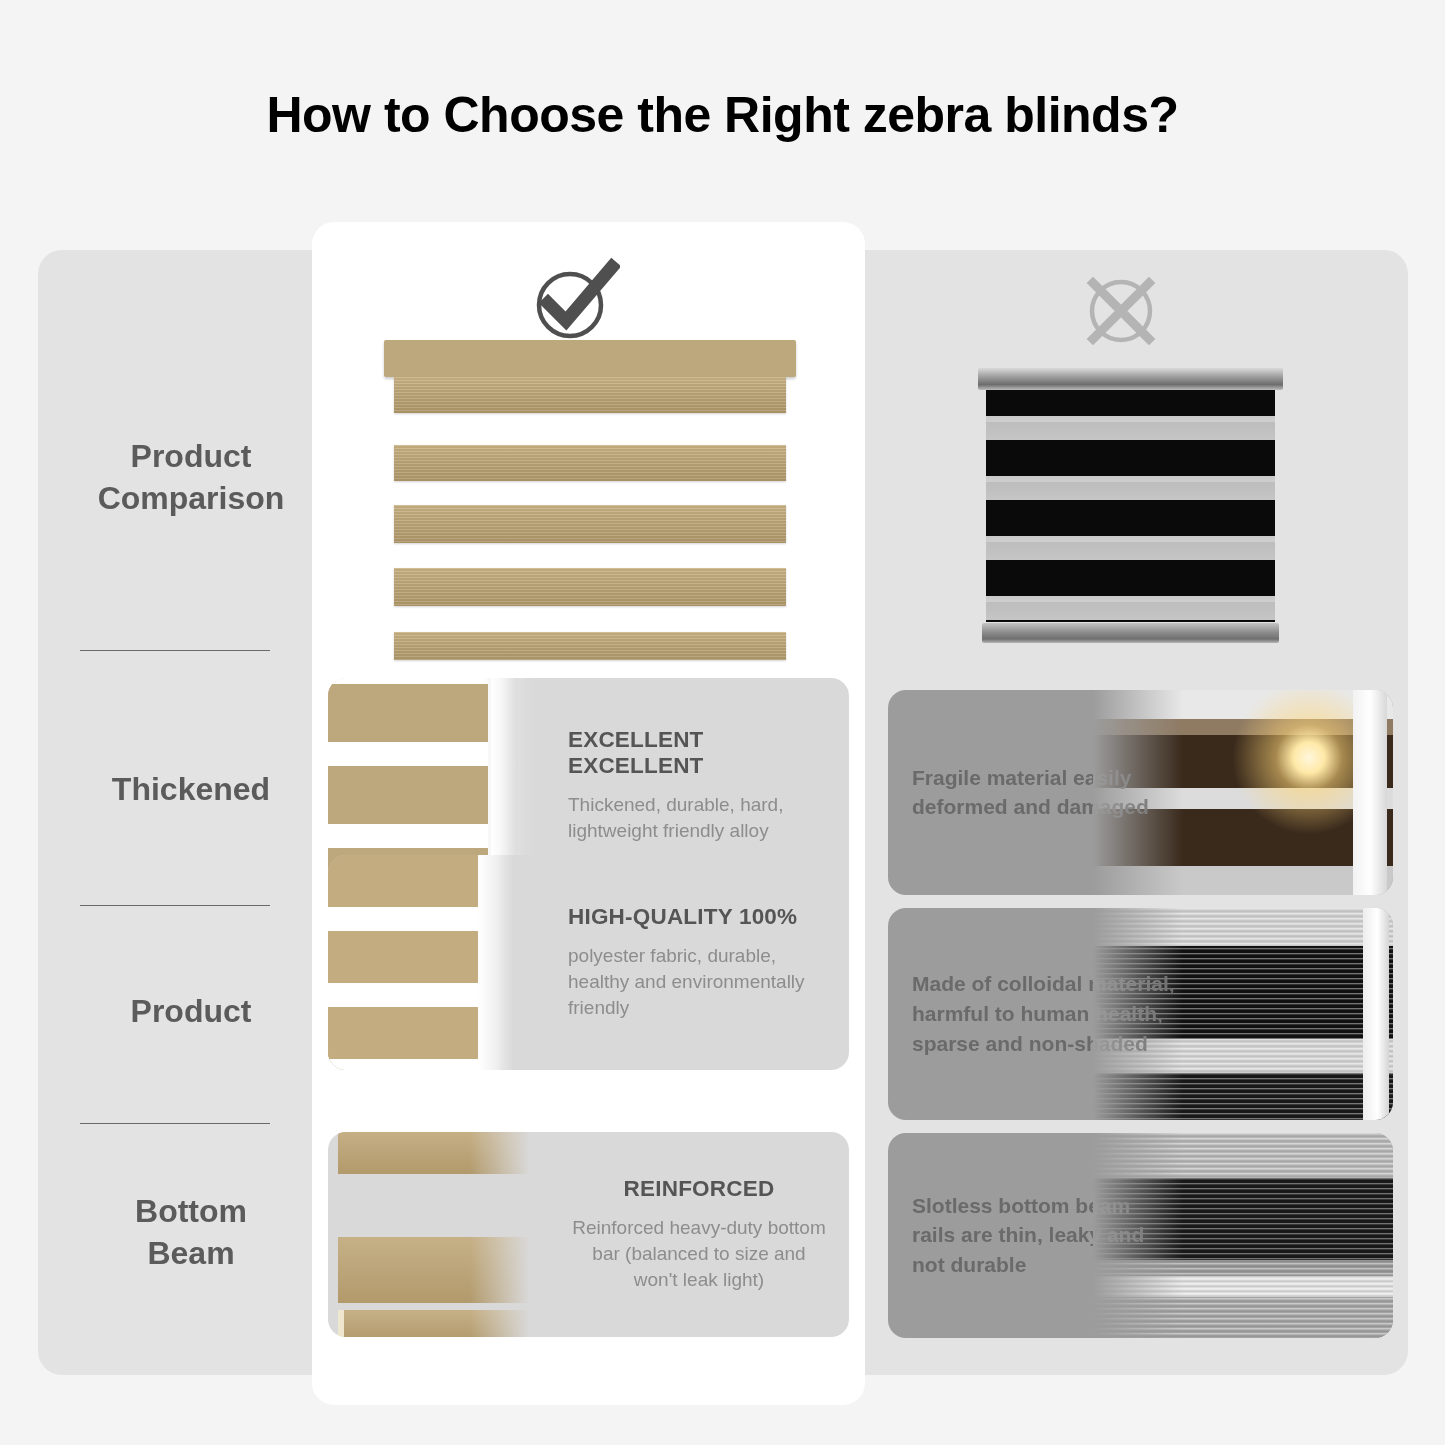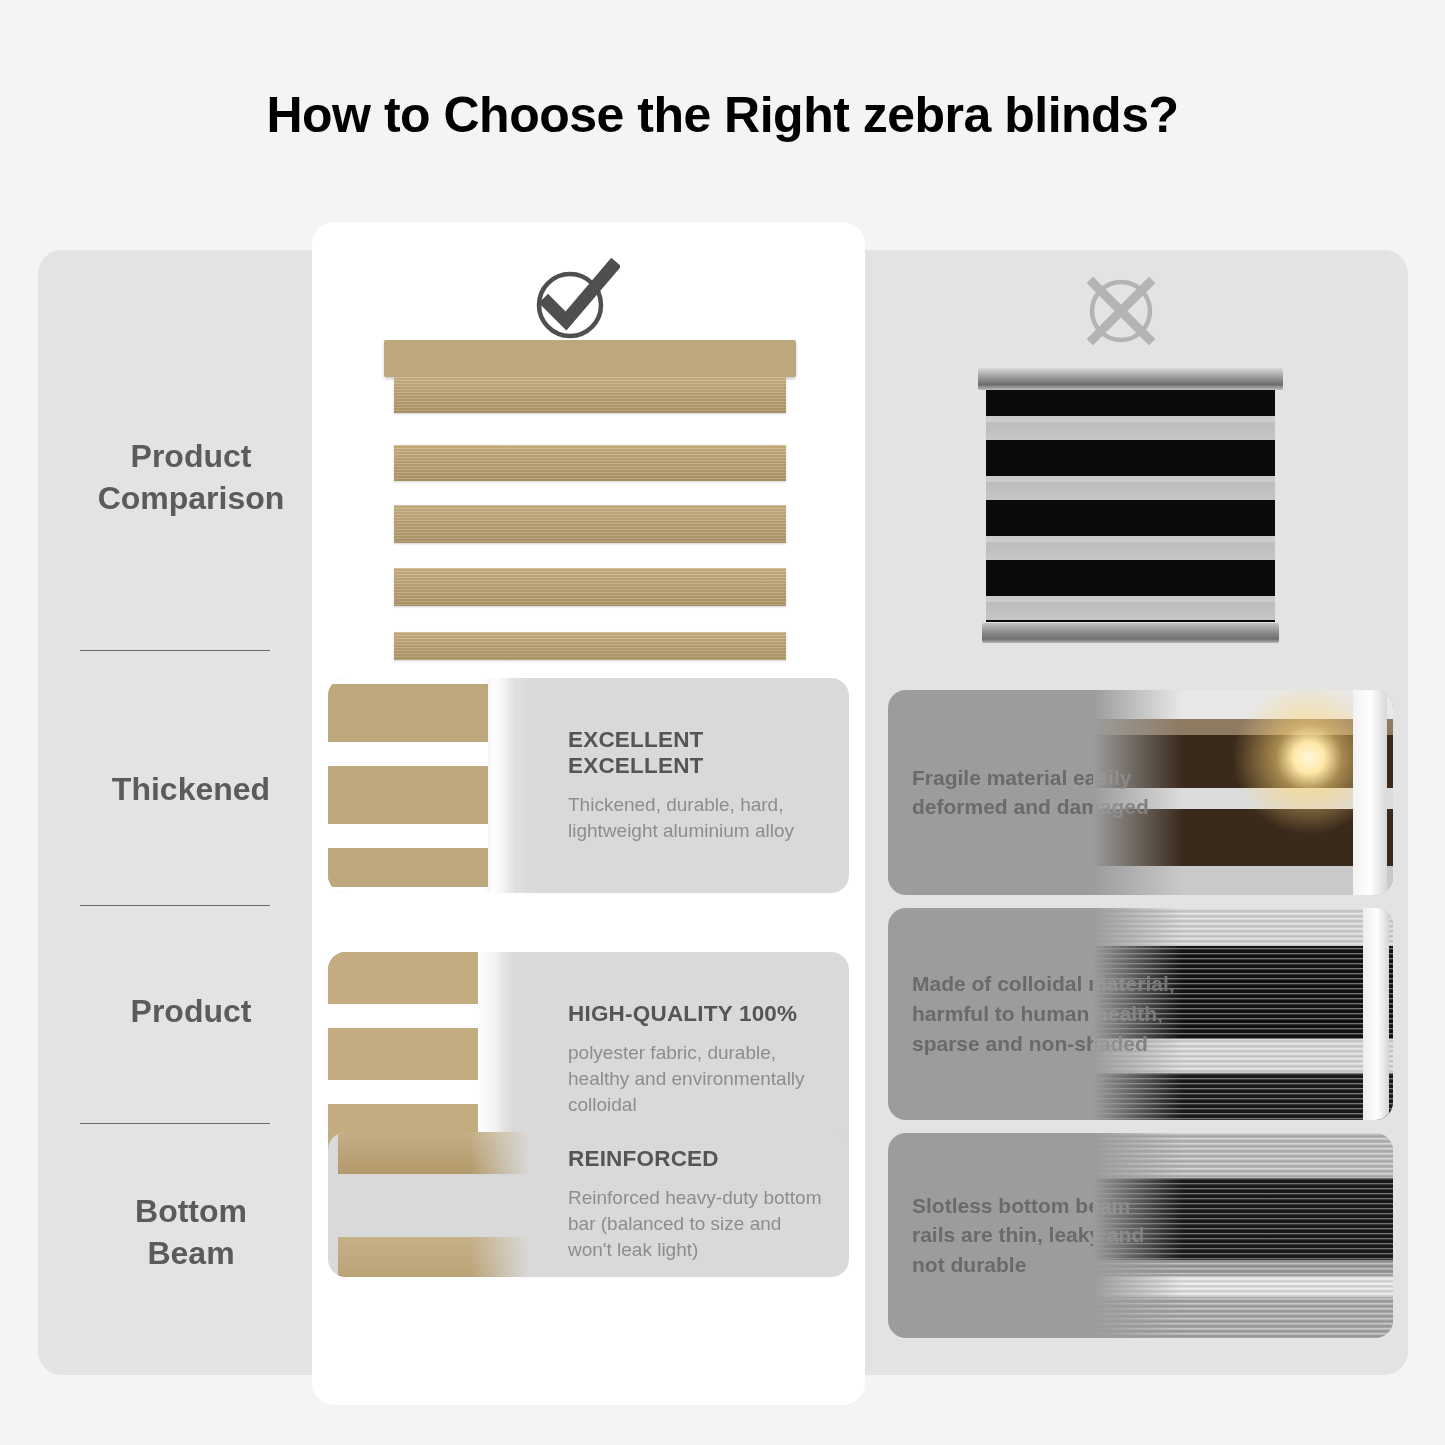--- a/index.html
+++ b/index.html
@@ -180,22 +180,22 @@
   
   .feature-card {
     position: absolute;
     left: 328px;
     width: 521px;
     background: #d9d9d9;
     border-radius: 18px;
     overflow: hidden;
   }
   .feature-card.f0 { top: 678px;  height: 215px; }
-  .feature-card.f1 { top: 952px;  height: 215px; }
-  .feature-card.f2 { top: 1132px; height: 145px; }
+  .feature-card.f1 { top: 855px;  height: 215px; }
+  .feature-card.f2 { top: 1132px; height: 205px; text-align: center; }
 
   .fc-photo {
     position: absolute;
     left: 0; top: 0;
     width: 212px;
     height: 100%;
   }
   .fc-text {
     position: absolute;
     left: 240px;
@@ -421,33 +421,33 @@
 </div>
 
 <div class="feature-card f0">
   <div class="fc-photo photo-window">
     <div class="wf"></div>
       <div class="frame-edge"></div>
       <div class="fade"></div>
   </div>
   <div class="fc-text">
     <div class="fc-title">EXCELLENT EXCELLENT</div>
-    <div class="fc-body">Thickened, durable, hard, lightweight aluminium alloy</div>
+    <div class="fc-body">Thickened, durable, hard, lightweight friendly alloy</div>
   </div>
 </div>
 
 <div class="feature-card f1">
   <div class="fc-photo photo-fabric">
     <div class="fb"></div>
       <div class="frame-edge"></div>
       <div class="fade"></div>
   </div>
   <div class="fc-text">
     <div class="fc-title">HIGH-QUALITY 100%</div>
-    <div class="fc-body">polyester fabric, durable, healthy and environmentally colloidal</div>
+    <div class="fc-body">polyester fabric, durable, healthy and environmentally friendly</div>
   </div>
 </div>
 
 <div class="feature-card f2">
   <div class="fc-photo photo-bar">
     <div class="band b1"></div>
       <div class="band b2"></div>
       <div class="band b3"></div>
       <div class="fade"></div>
   </div>

